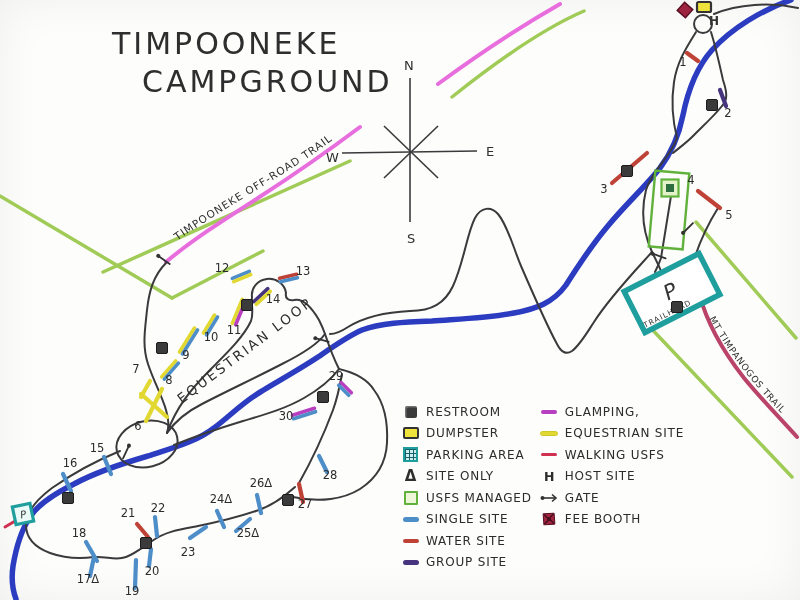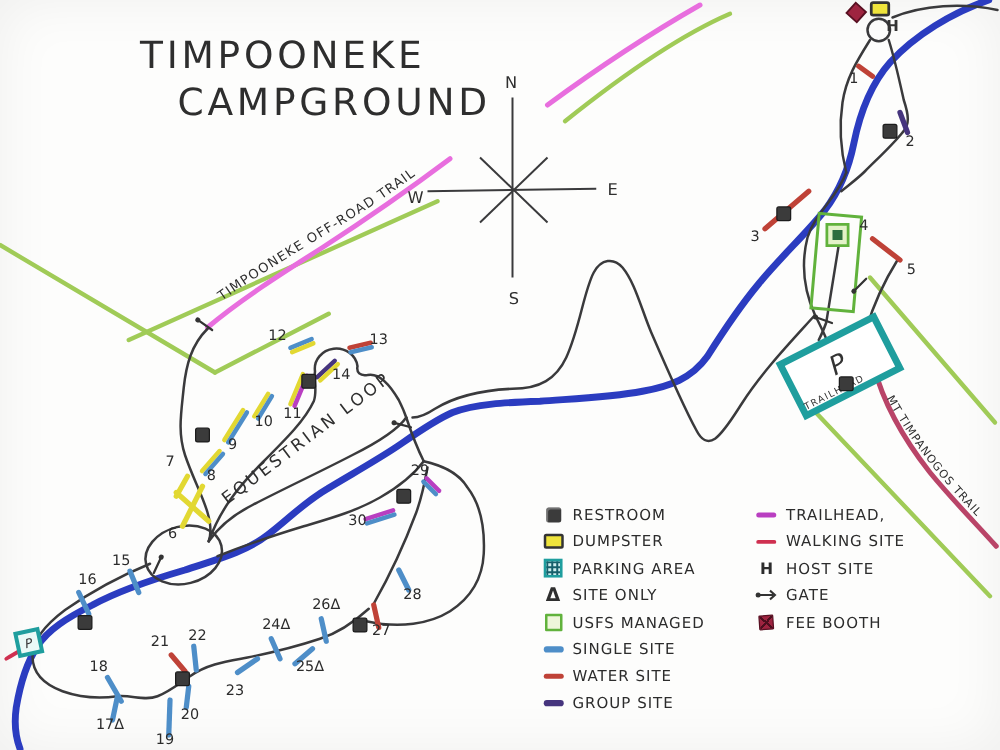--- a/index.html
+++ b/index.html
@@ -13,21 +13,21 @@
   .eq-text{font-size:13.5px;letter-spacing:2.5px;fill:#2f2f2f;}
   .site-num{font-size:11.5px;fill:#2c2c2c;}
   .river{stroke:var(--c-water,#2b3cc0);}
   .road{stroke:#3a3a3c;stroke-width:2;fill:none;stroke-linecap:round;}
   .green-trail{stroke:var(--c-trail_green,#a0cb57);stroke-width:3.5;fill:none;stroke-linecap:round;}
   .pink-trail{stroke:var(--c-offroad_pink,#e86ede);stroke-width:4;fill:none;stroke-linecap:round;}
   .mt-trail{stroke:var(--c-mt_trail,#b94468);stroke-width:4;fill:none;stroke-linecap:round;}
   .walking{stroke:var(--c-walking,#cf3050);stroke-width:3;fill:none;stroke-linecap:round;}
 
   .legend{position:absolute;left:401px;top:403px;display:flex;gap:8px;}
-  .lcol{display:flex;flex-direction:column;margin-left:32px;}
+  .lcol{display:flex;flex-direction:column;}
   .lrow{display:flex;align-items:center;height:17.5px;margin-bottom:4px;}
   .llabel{font-size:12px;letter-spacing:.8px;color:#2c2c2c;white-space:nowrap;}
   .sw{width:19px;flex:0 0 19px;height:15px;display:flex;align-items:center;justify-content:center;margin-right:6px;}
   .sw i{display:block;}
   .sw-restroom i{width:12px;height:12px;background:var(--c-restroom,#3b3b3b);border-radius:2px;box-shadow:inset 1.5px 1.5px 0 rgba(255,255,255,.28);}
   .sw-dumpster i{width:12px;height:8px;background:var(--c-dumpster,#efe43c);border:2px solid #333;border-radius:2px;}
   .sw-parking i{width:11px;height:11px;border:2.5px solid var(--c-teal,#1f9e9e);background-color:#cdeeee;
      background-image:linear-gradient(#16606b 1.5px,transparent 1.5px),linear-gradient(90deg,#16606b 1.5px,transparent 1.5px);
      background-size:4px 4px;}
   .sw-tent i{font-style:normal;font-weight:bold;font-size:15px;line-height:14px;color:#2f2f2f;}
@@ -306,27 +306,33 @@
             <i></i>
           </span>
         <span class="llabel">GROUP SITE</span>
       </div>
     </div>
     <div class="lcol">
       <div class="lrow">
         <span class="sw dash sw-glamping">
             <i></i>
           </span>
-        <span class="llabel">TRAILHEAD,</span>
+        <span class="llabel">GLAMPING,</span>
+      </div>
+      <div class="lrow">
+        <span class="sw dash sw-equestrian">
+            <i></i>
+          </span>
+        <span class="llabel">EQUESTRIAN SITE</span>
       </div>
       <div class="lrow">
         <span class="sw dash sw-walking">
             <i></i>
           </span>
-        <span class="llabel">WALKING SITE</span>
+        <span class="llabel">WALKING USFS</span>
       </div>
       <div class="lrow">
         <span class="sw sw-h">
             <i>H</i>
           </span>
         <span class="llabel">HOST SITE</span>
       </div>
       <div class="lrow">
         <span class="sw">
           <svg width="19" height="10" viewBox="0 0 19 10">

